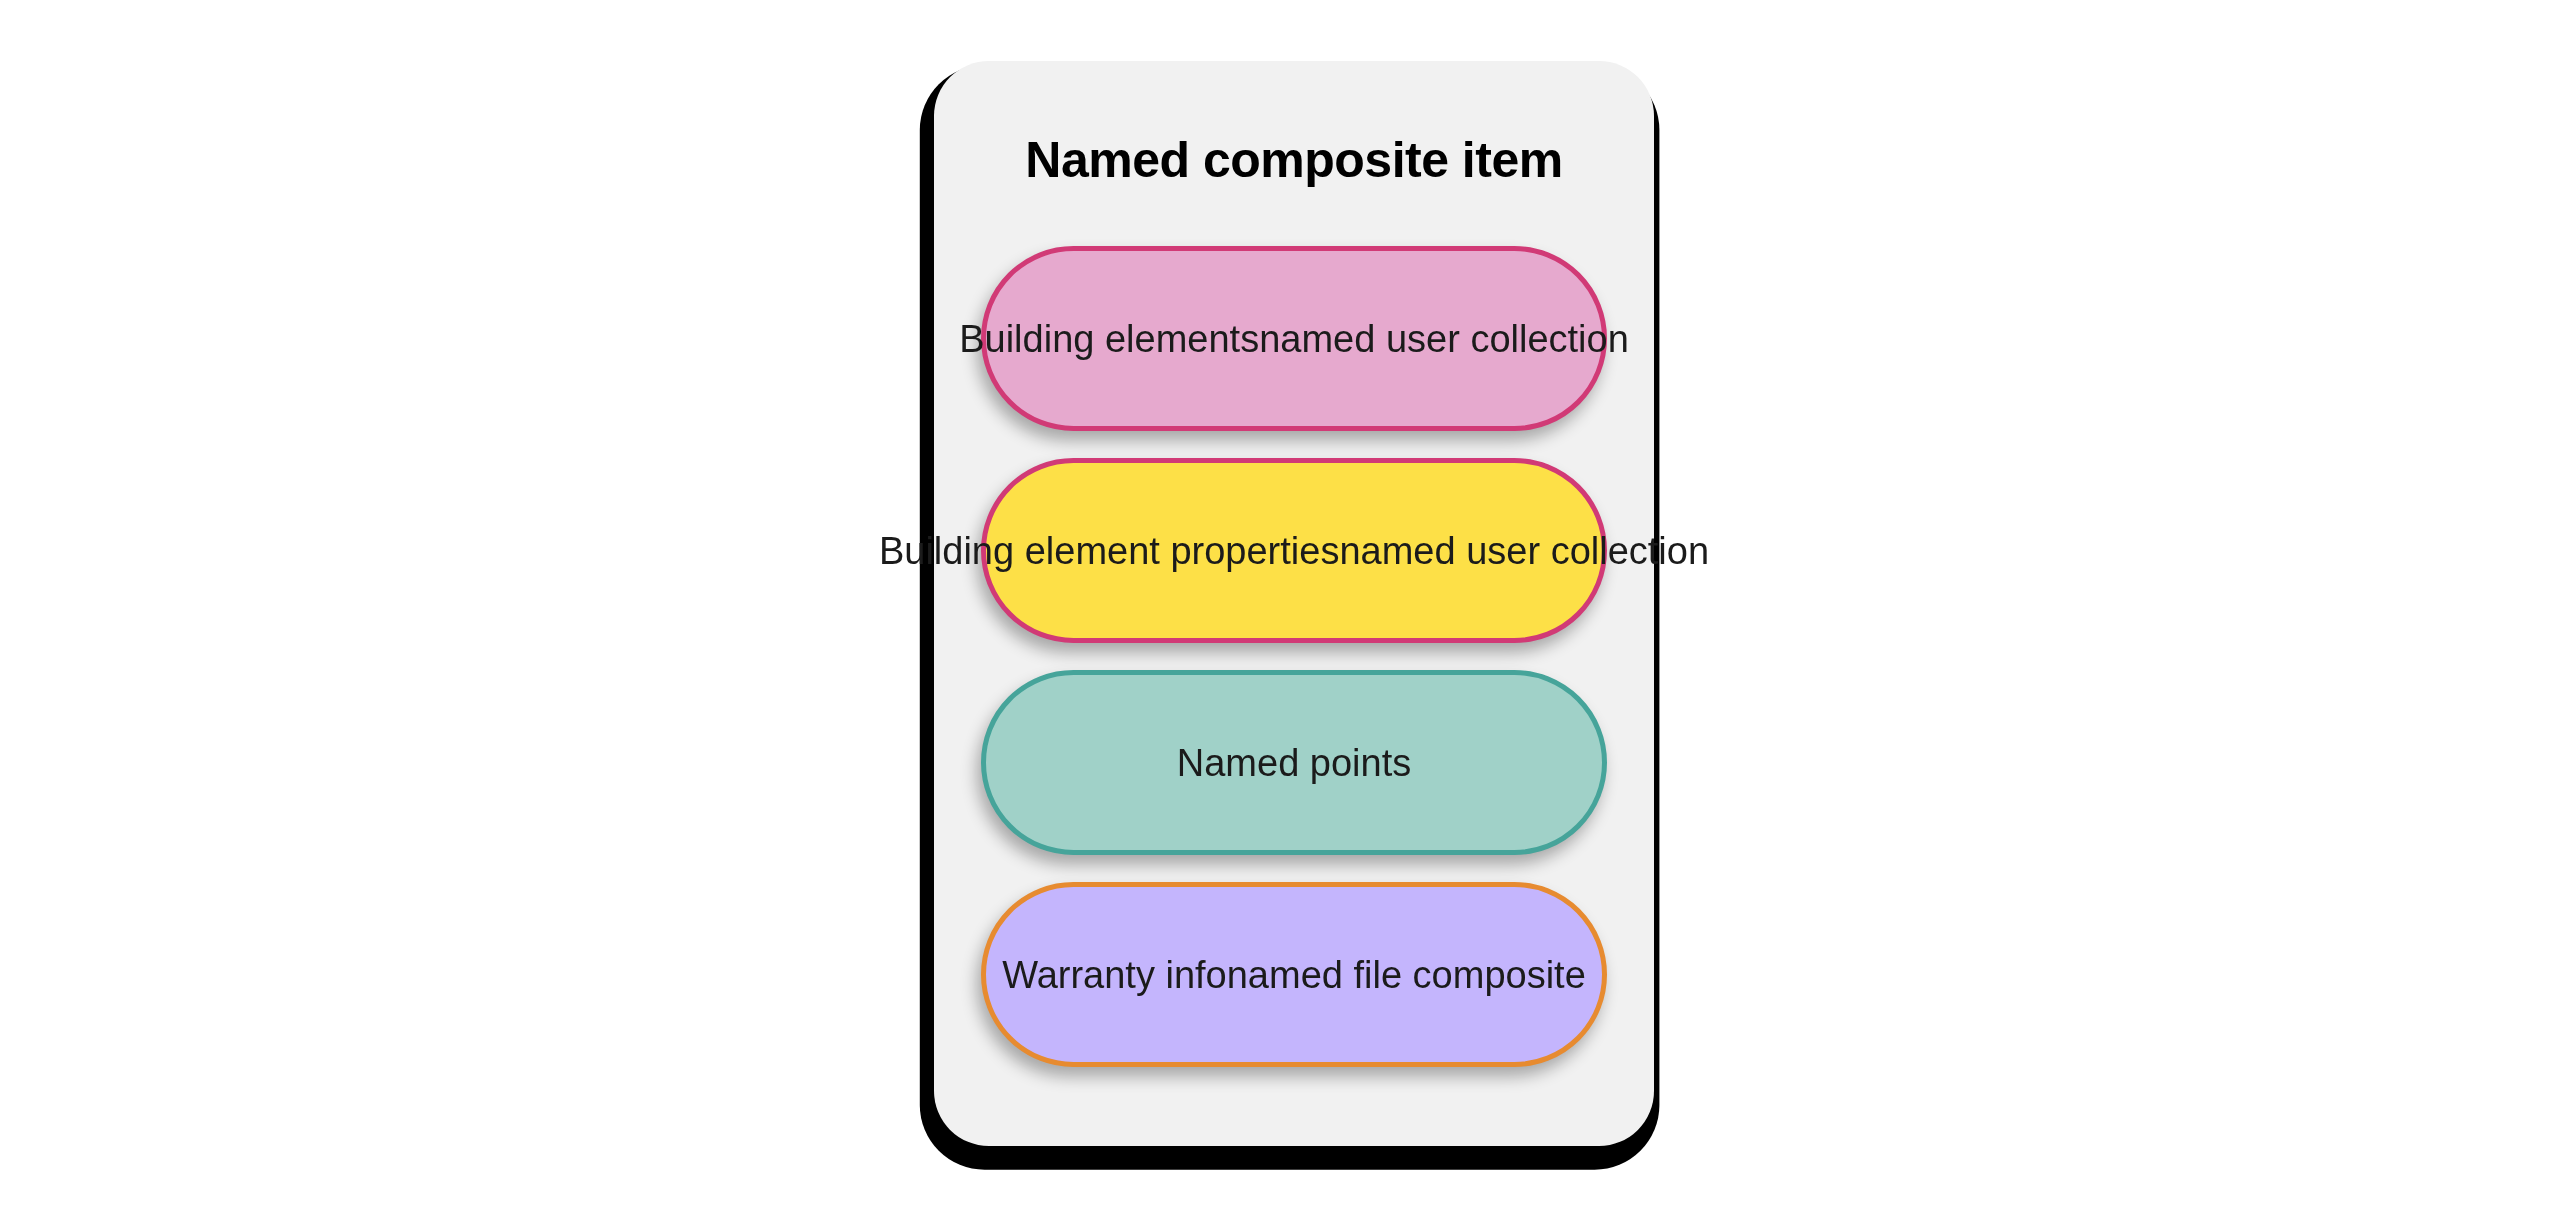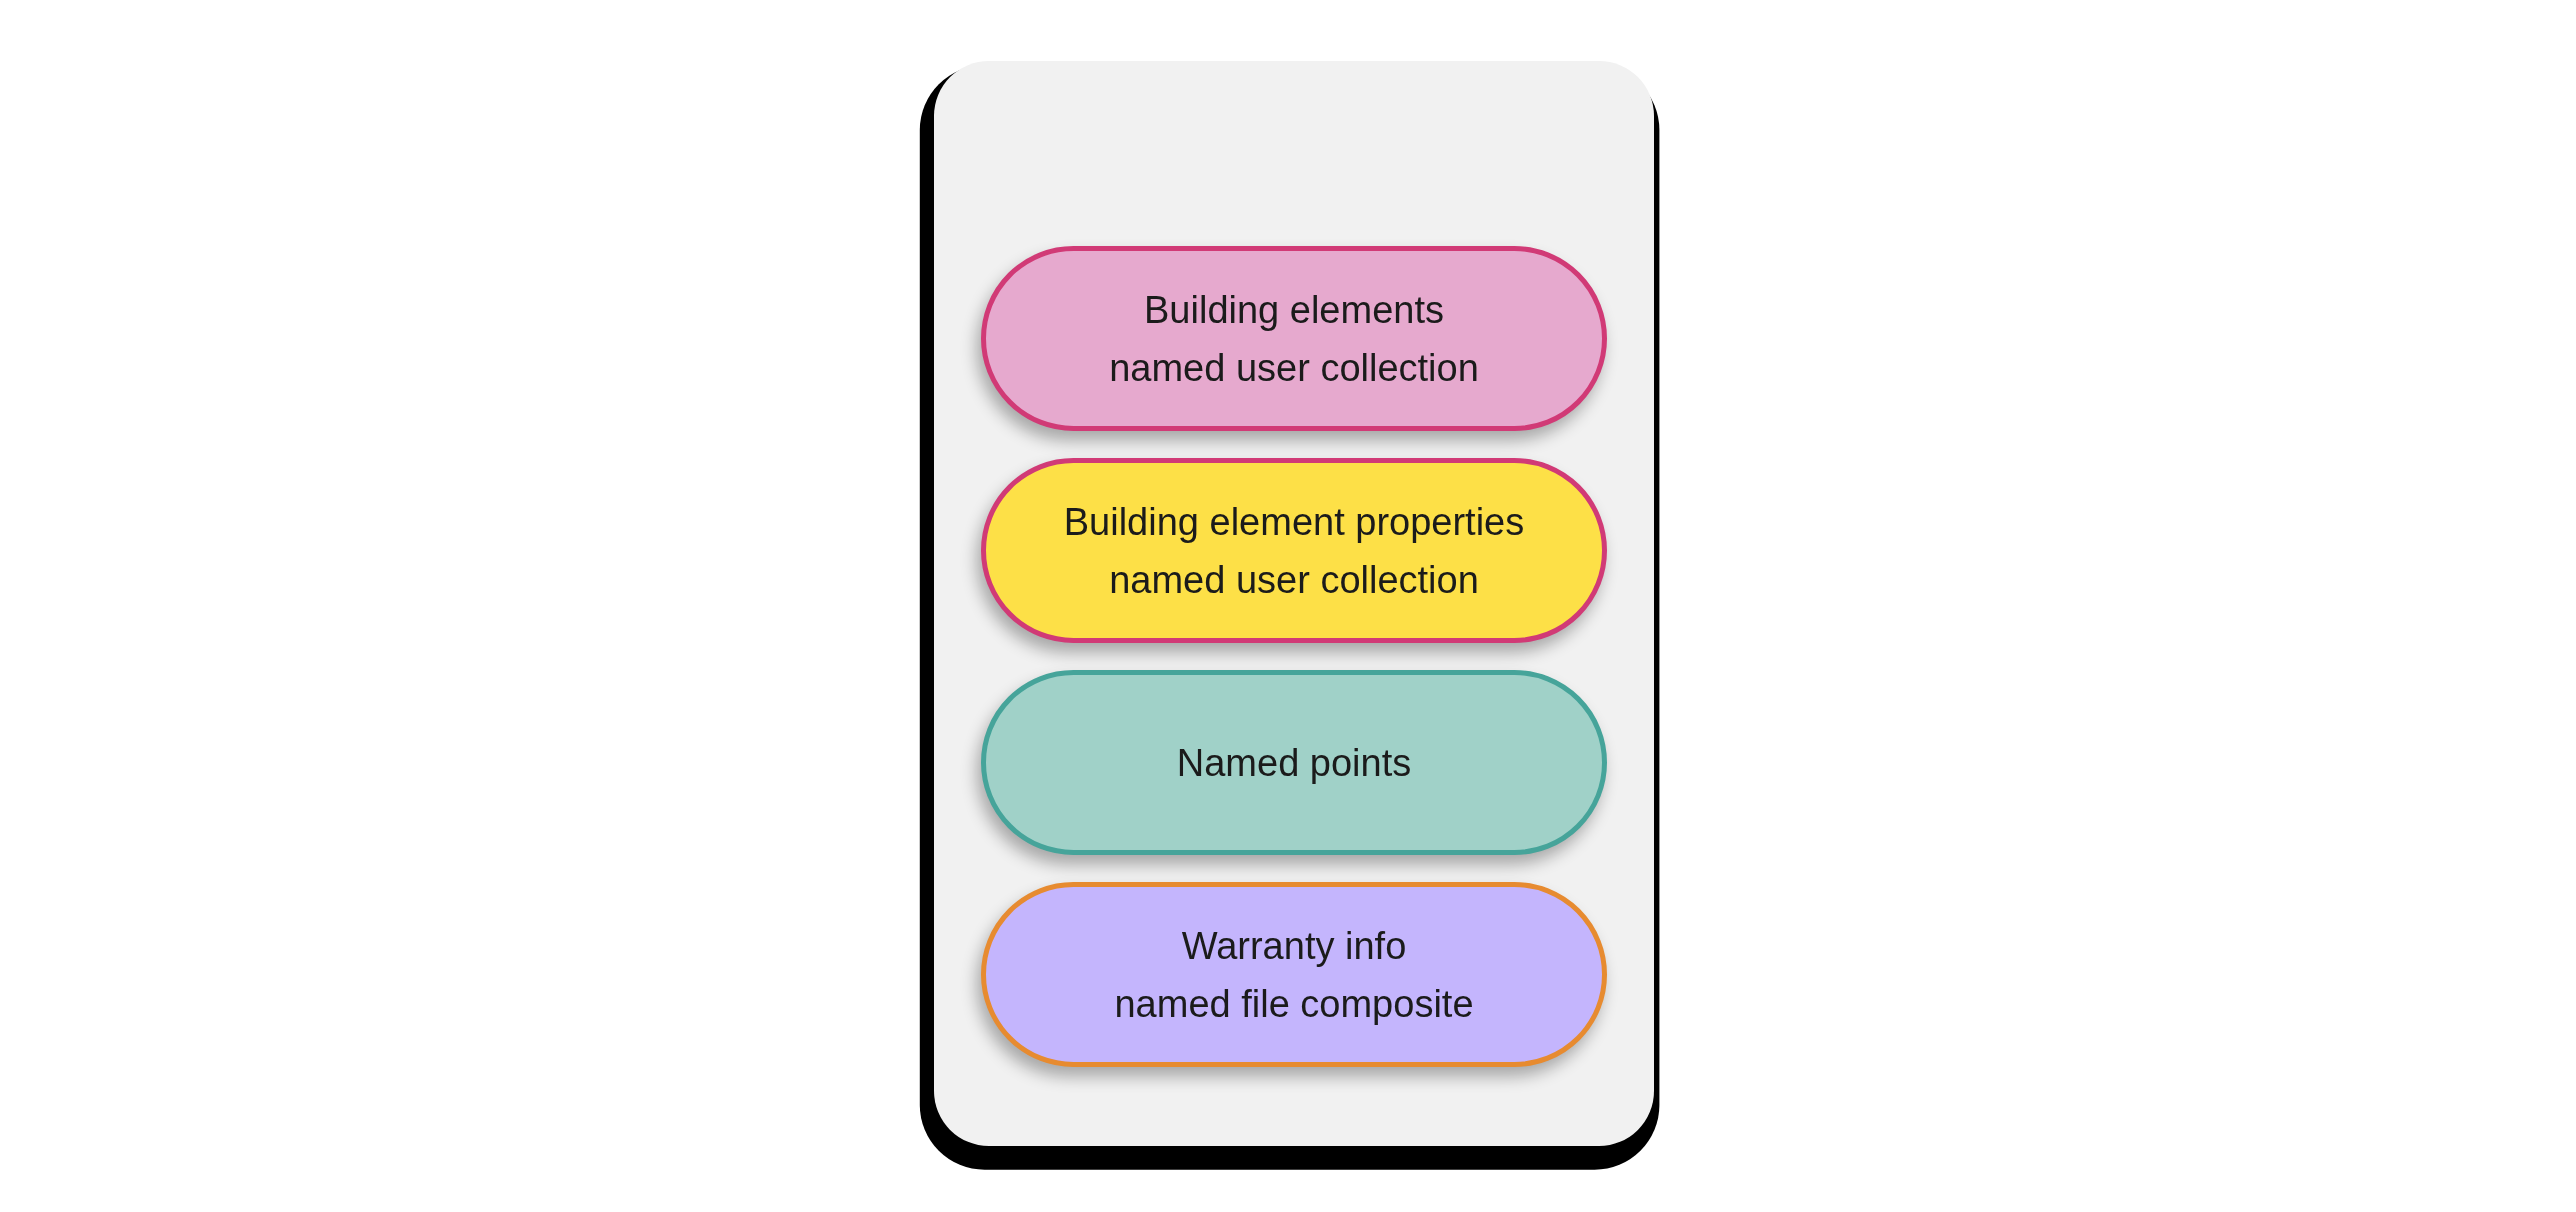--- a/index.html
+++ b/index.html
@@ -46,41 +46,42 @@
     gap: 27px;
   }
 
   .pill {
     box-sizing: border-box;
     width: 626px;
     height: 185px;
     border: 5.5px solid #000;
     border-radius: 95px;
     display: flex;
-    flex-direction: column;
+    flex-direction: row;
     align-items: center;
     justify-content: center;
     text-align: center;
     box-shadow: -4.4px 9.8px 16.4px rgba(0,0,0,0.30);
   }
 
   .pill-line {
     font-size: 38px;
     line-height: 58px;
     font-weight: 400;
     color: #1b1b1b;
     white-space: nowrap;
   }
 </style>
 </head>
 <body>
 
 <div class="canvas">
   <div class="card">
 
+    <div class="card-title">Named composite item</div>
 
     <div class="pill-stack">
 
       <div class="pill" style="background: rgb(230, 169, 206); border-color: rgb(209, 58, 118);">
         <div class="pill-line">Building elements</div>
         <div class="pill-line">named user collection</div>
       </div>
 
       <div class="pill" style="background: #fde047; border-color: rgb(209, 58, 118);">
         <div class="pill-line">Building element properties</div>

